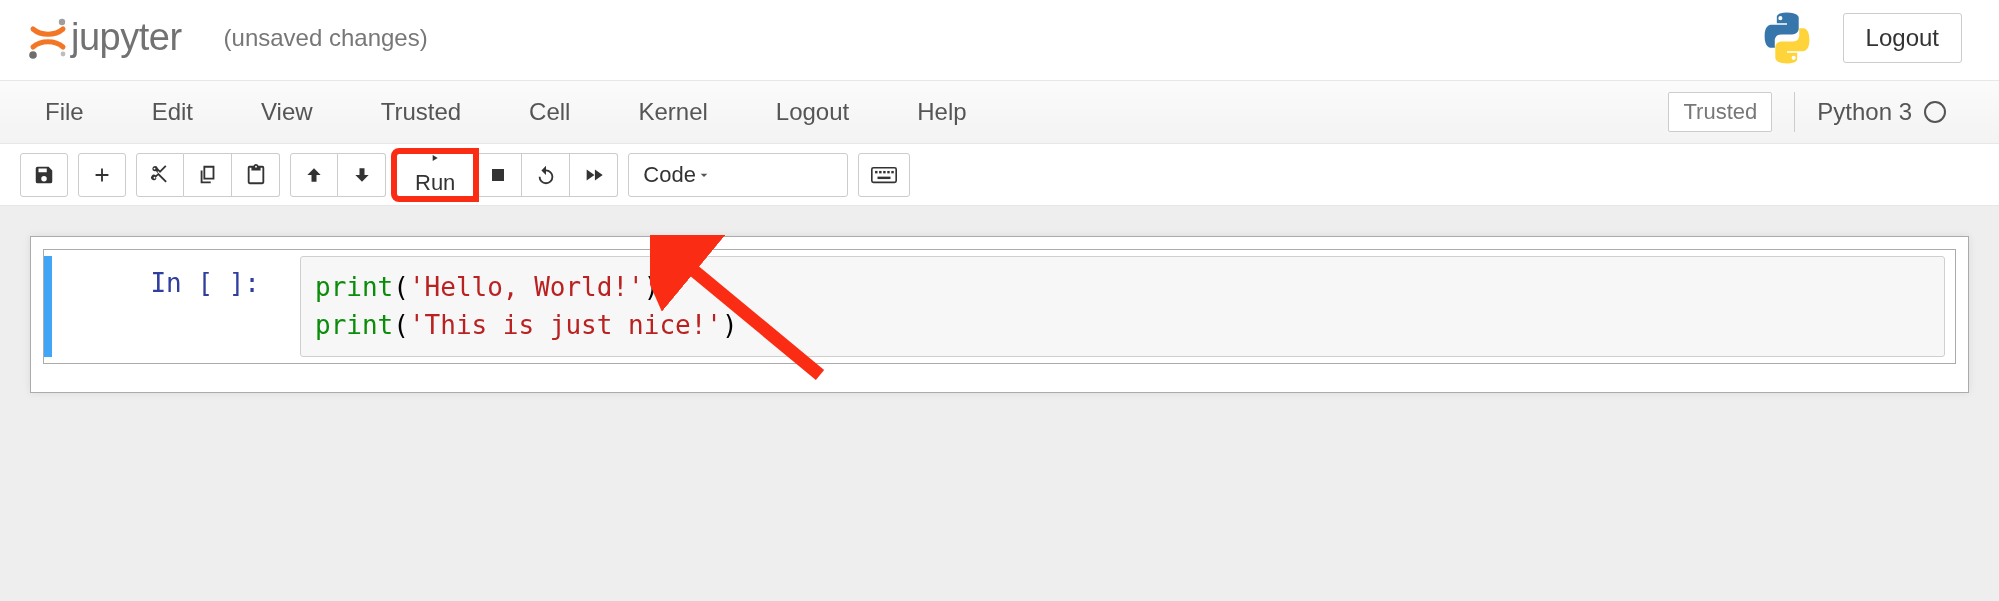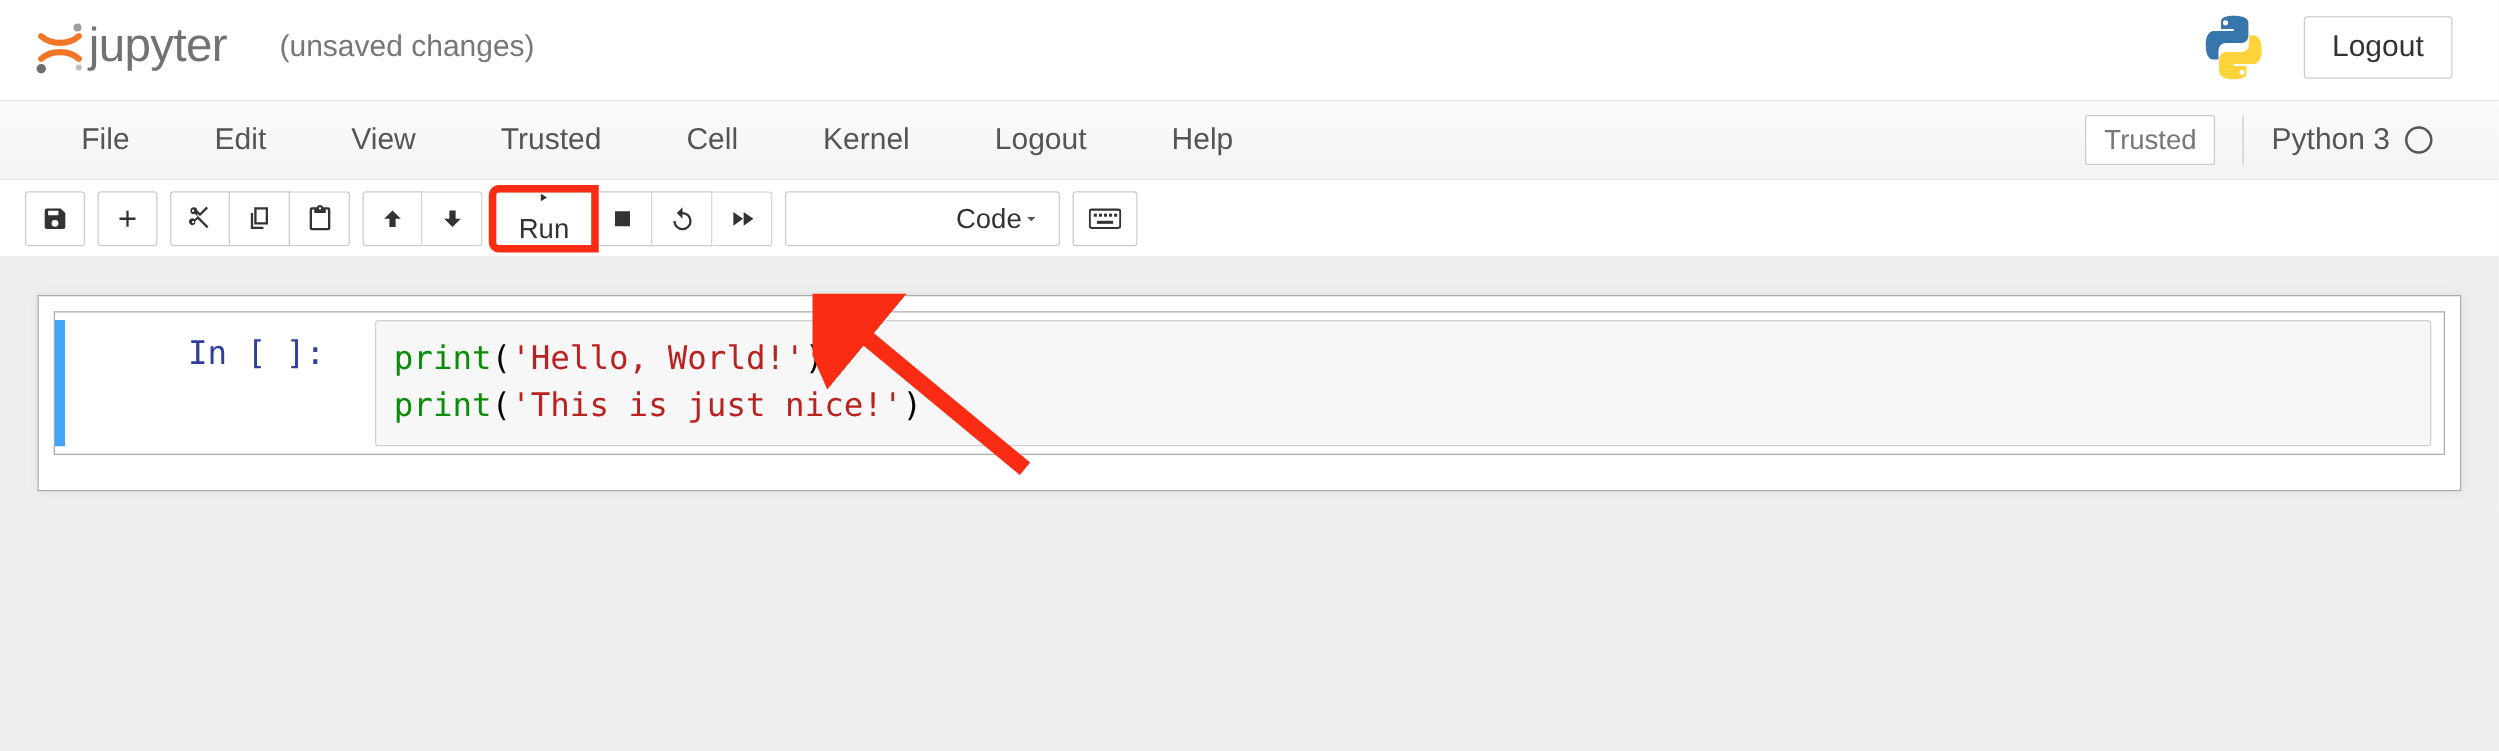--- a/index.html
+++ b/index.html
@@ -52,21 +52,20 @@
     cursor: pointer;
     border-radius: 3px;
     margin-right: 12px;
   }
 
   
   .menubar-container {
     border-top: 1px solid #e7e7e7;
     border-bottom: 1px solid #e7e7e7;
     background: linear-gradient(#fbfbfb, #f3f3f3);
-    padding-left: 20px;
   }
   .menubar {
     display: flex;
     align-items: center;
     padding: 0 35px;
     height: 62px;
   }
   .menu-item {
     font-size: 24px;
     color: #555;
@@ -149,21 +148,21 @@
     background: #fff;
     height: 44px;
     width: 220px;
     padding: 0 14px;
     font-size: 22px;
     color: #333;
     border-radius: 3px;
     margin-right: 10px;
     display: flex;
     align-items: center;
-    justify-content: flex-end;
+    justify-content: flex-start;
     cursor: pointer;
   }
 
   
   .notebook-bg {
     background: #eee;
     padding: 30px 20px 40px 20px;
     height: calc(601px - 80px - 62px - 62px);
   }
   .notebook {

